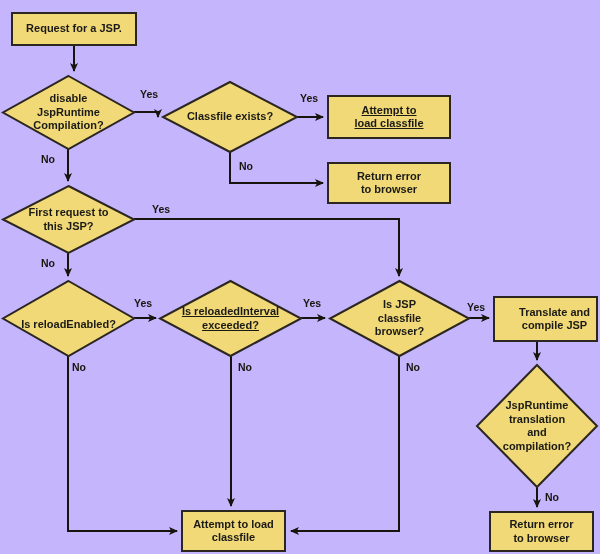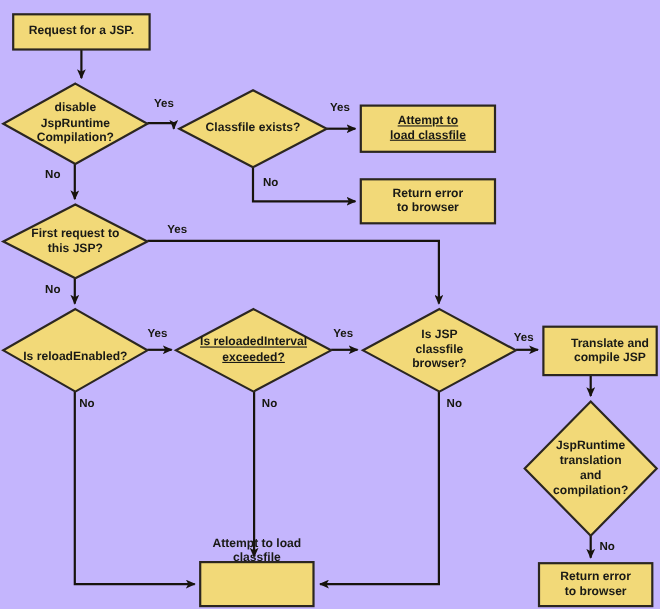--- a/index.html
+++ b/index.html
@@ -103,21 +103,21 @@
 exceeded?</div>
       <div class="node-label" style="left: 330px; top: 281px; width: 139px; height: 75px; color: rgb(26, 26, 22);">Is JSP
 classfile
 browser?</div>
       <div class="node-label" style="left: 494px; top: 297px; width: 121px; height: 44px; color: rgb(26, 26, 22);">Translate and
 compile JSP</div>
       <div class="node-label" style="left: 477px; top: 365px; width: 120px; height: 122px; color: rgb(26, 26, 22);">JspRuntime
 translation
 and
 compilation?</div>
-      <div class="node-label" style="left: 182px; top: 481px; width: 103px; height: 40px; color: rgb(26, 26, 22);">Attempt to load
+      <div class="node-label" style="left: 182px; top: 511px; width: 103px; height: 40px; color: rgb(26, 26, 22);">Attempt to load
 classfile</div>
       <div class="node-label" style="left: 490px; top: 512px; width: 103px; height: 39px; color: rgb(26, 26, 22);">Return error
 to browser</div>
     </div>
   <div id="edge-labels-layer">
       <span class="edge-label" style="left: 140px; top: 88px;">Yes</span>
       <span class="edge-label" style="left: 41px; top: 153px;">No</span>
       <span class="edge-label" style="left: 300px; top: 92px;">Yes</span>
       <span class="edge-label" style="left: 239px; top: 160px;">No</span>
       <span class="edge-label" style="left: 152px; top: 203px;">Yes</span>

